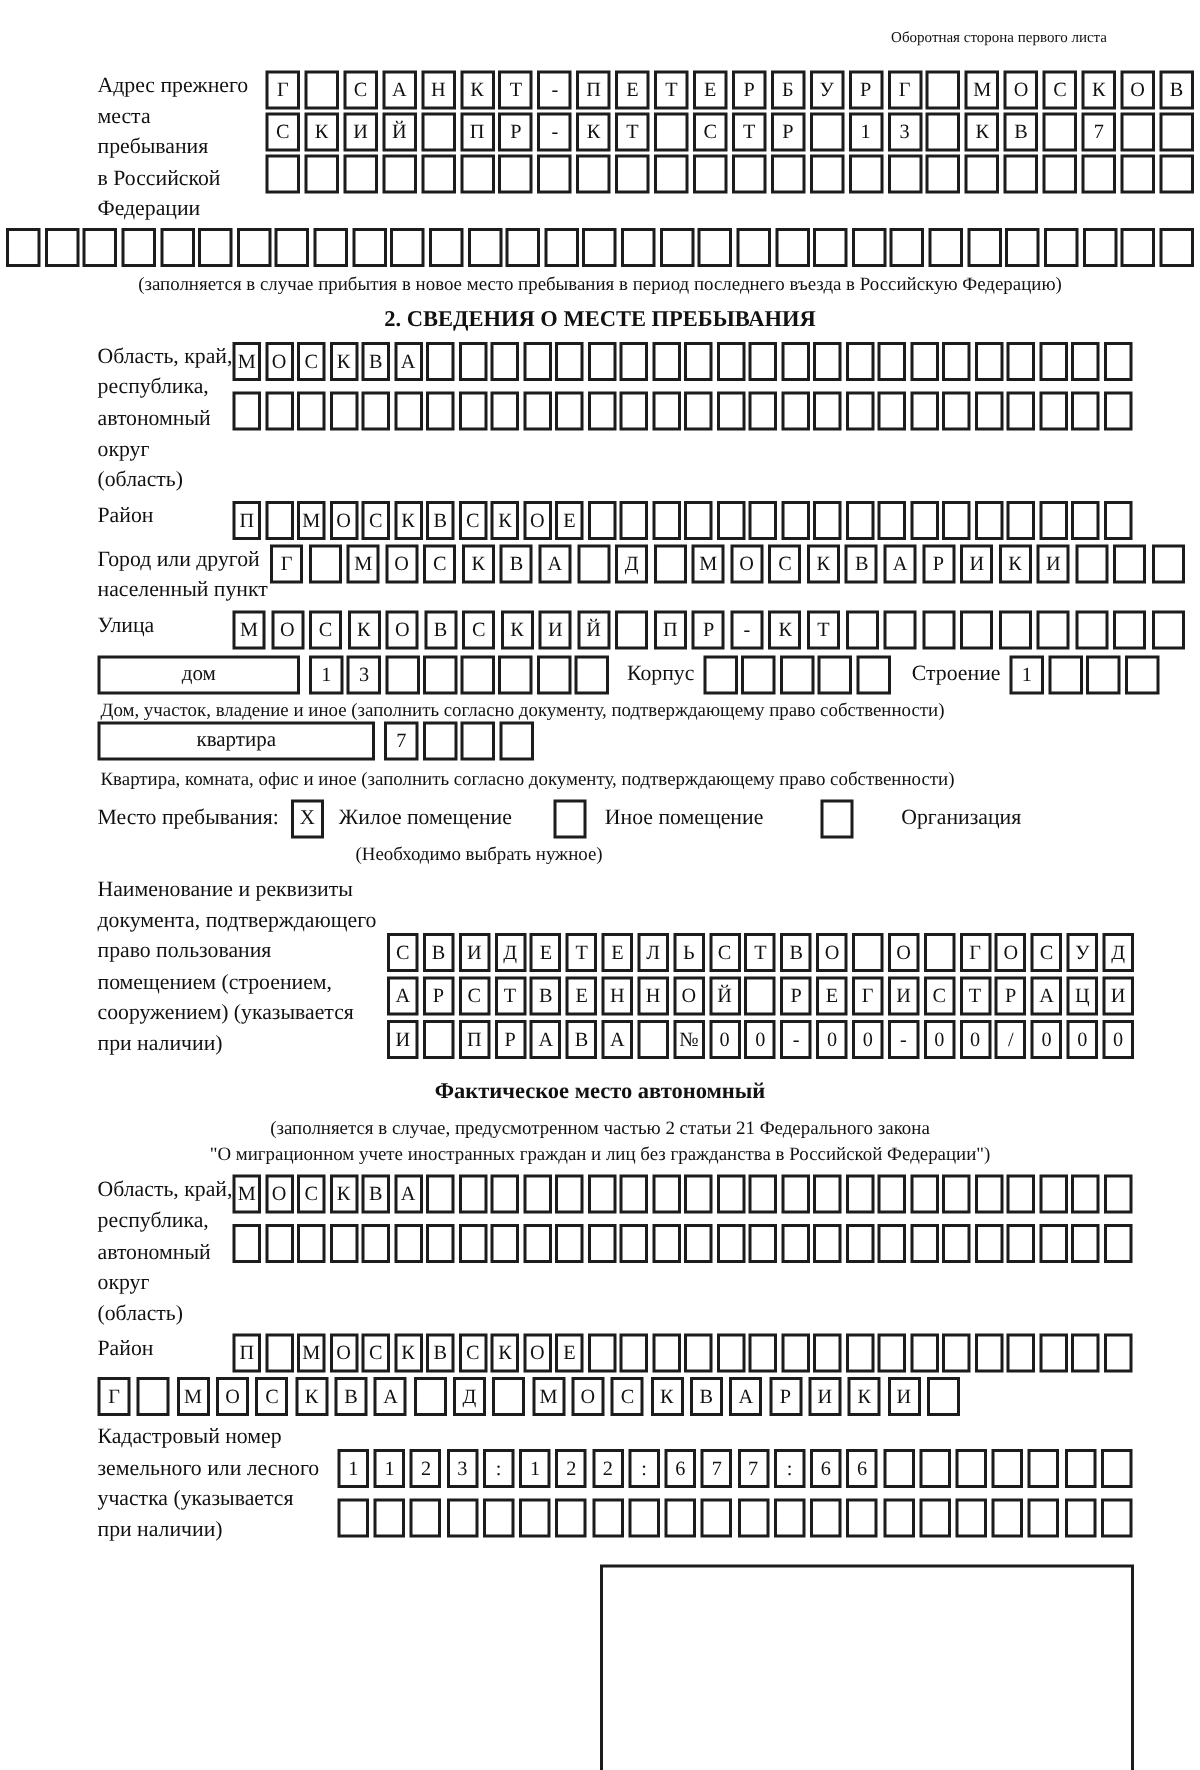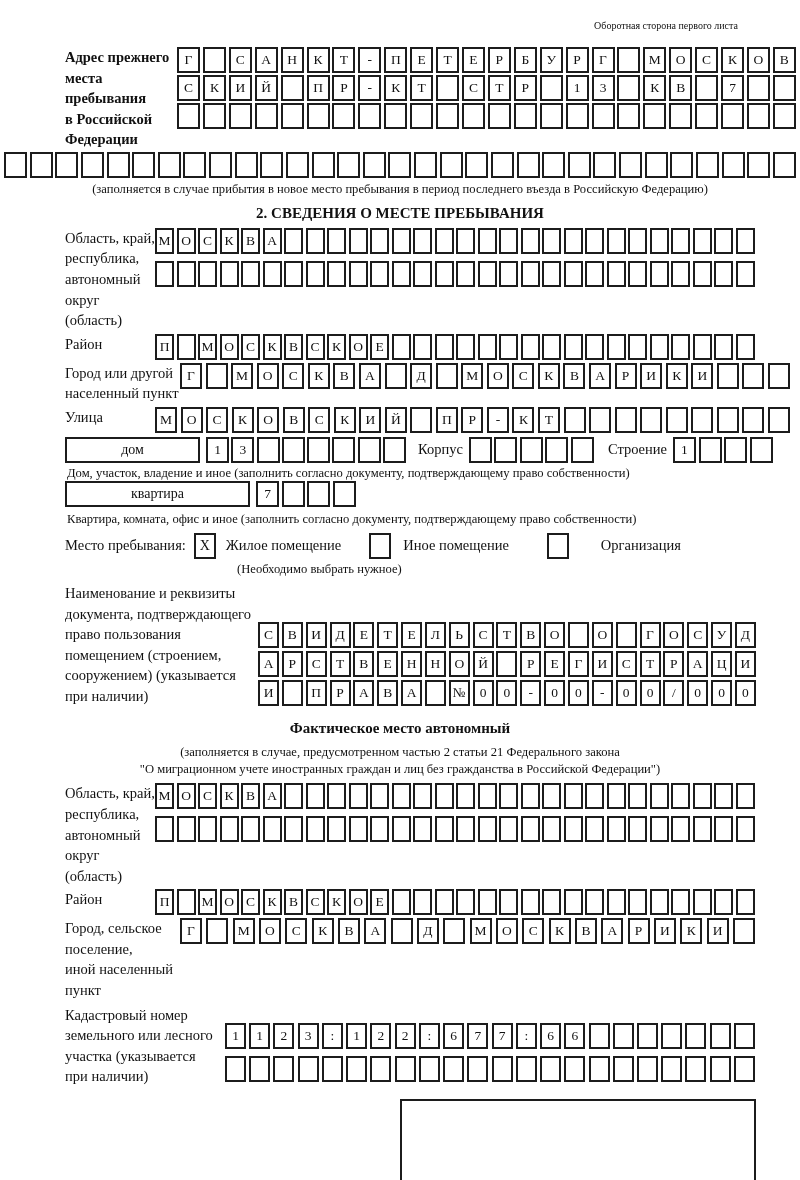--- a/index.html
+++ b/index.html
@@ -59,21 +59,21 @@
     border: 2px solid #1c1c1c;
     margin-left: 400px;
   }
 </style>
 </head>
 <body>
 
 <div class="header-note">Оборотная сторона первого листа</div>
 
 <div class="frow" style="margin-top:16px;">
-  <div class="flabel" style="width:112px;font-weight:bold;">Адрес прежнего
+  <div class="flabel" style="width:112px;">Адрес прежнего
 места пребывания
 в Российской
 Федерации</div>
   <div class="rows-stack" style="width:619px; gap:2px;">
     <div class="boxrow">
         <span class="cell">Г</span>
         <span class="cell"></span>
         <span class="cell">С</span>
         <span class="cell">А</span>
         <span class="cell">Н</span>
@@ -586,22 +586,20 @@
       <span class="cell"></span>
       <span class="cell"></span>
       <span class="cell"></span>
       <span class="cell"></span>
       <span class="cell"></span>
       <span class="cell"></span>
     </div>
 </div>
 
 <div class="frow" style="margin-top:3px;">
-  <div class="flabel" style="width:115px;">Город, сельское поселение,
-иной населенный пункт</div>
   <div class="boxrow" style="width:575px; --cw:22px;">
       <span class="cell">Г</span>
       <span class="cell"></span>
       <span class="cell">М</span>
       <span class="cell">О</span>
       <span class="cell">С</span>
       <span class="cell">К</span>
       <span class="cell">В</span>
       <span class="cell">А</span>
       <span class="cell"></span>

